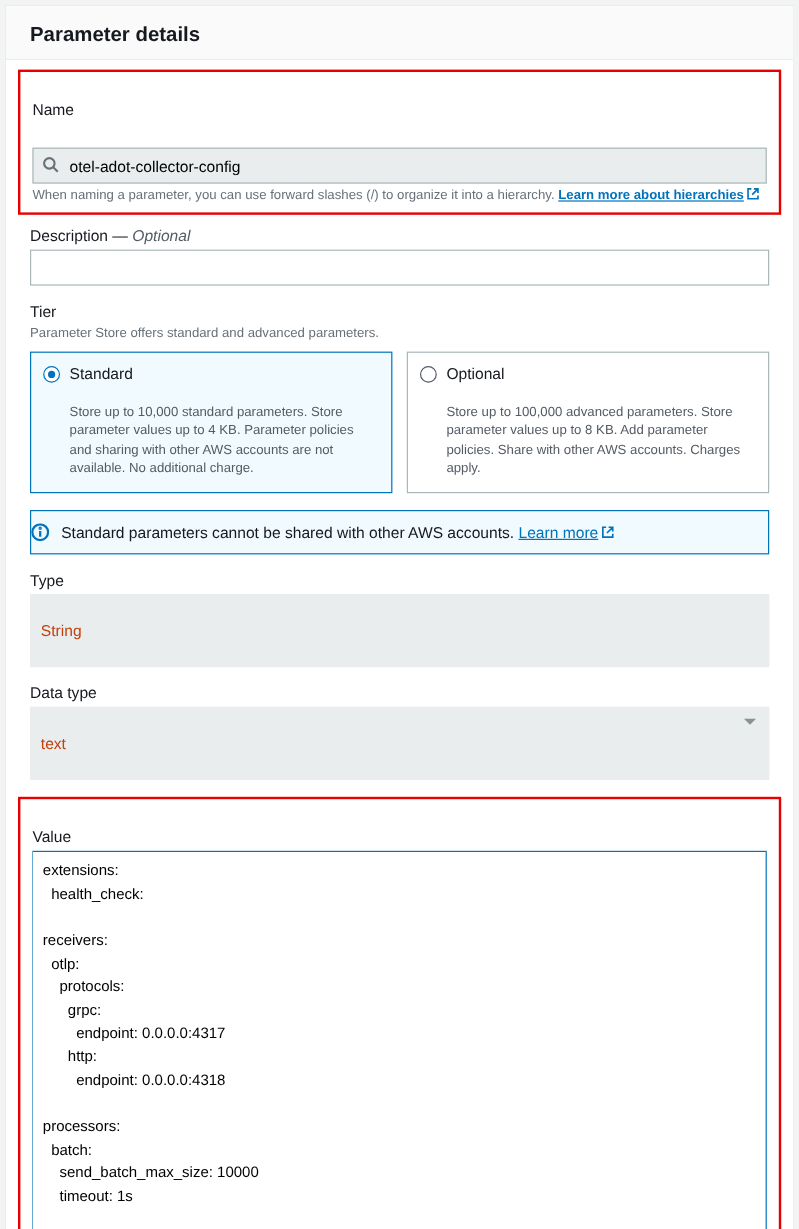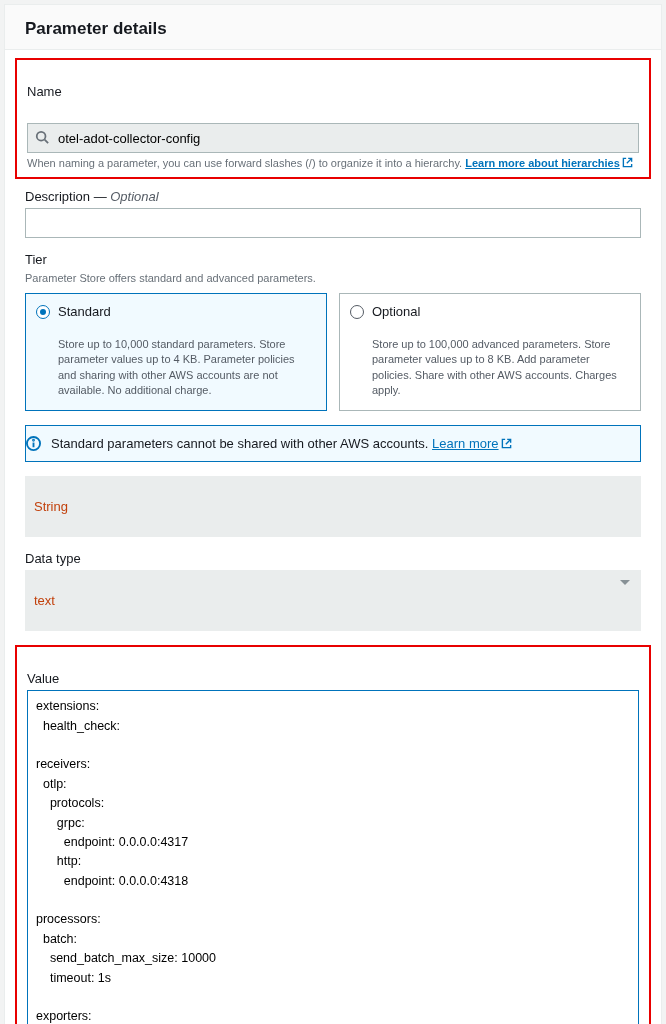--- a/index.html
+++ b/index.html
@@ -222,20 +222,21 @@
         </svg>
         <div>
           <span>Standard parameters cannot be shared with other AWS accounts.  </span><a href="#"><span>Learn more</span><svg class="ext-icon" viewBox="0 0 16 16">
                 <path d="M6 2H2v12h12v-4M9 2h5v5M14 2L7 9"></path>
               </svg></a>
         </div>
       </div>
     </div>
 
     <div class="section">
+      <label class="field-label">Type</label>
       <div class="readonly-field">String</div>
     </div>
 
     <div class="section">
       <label class="field-label">Data type</label>
       <div class="readonly-field">
         <span>text</span>
         <span class="chevron"></span>
       </div>
     </div>

